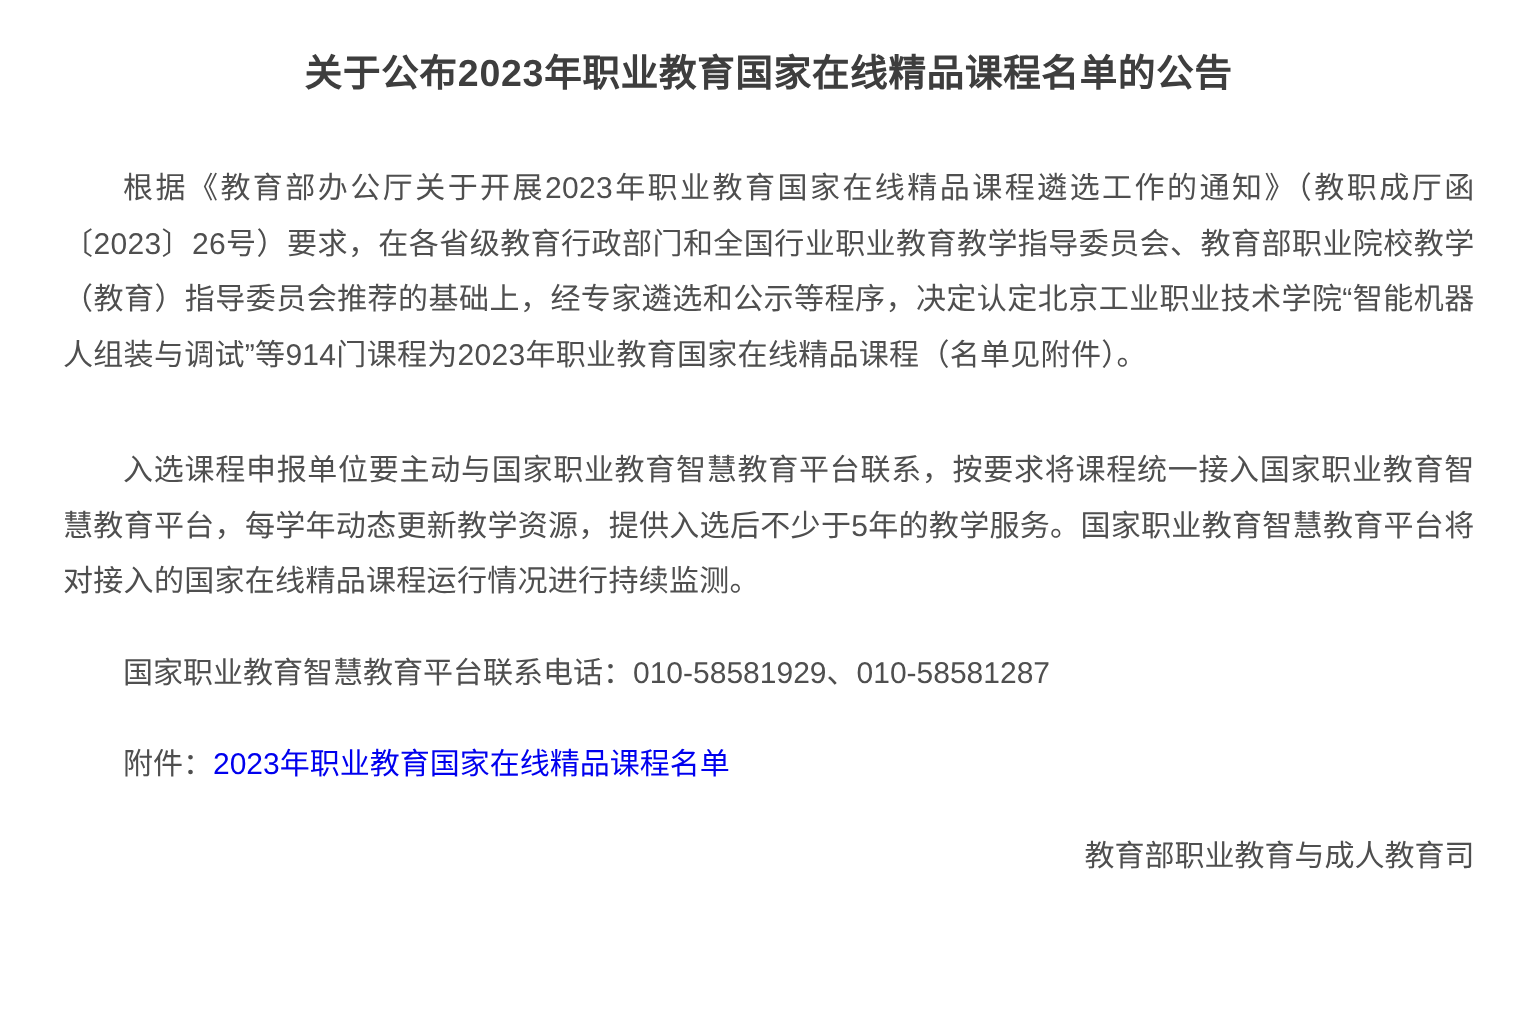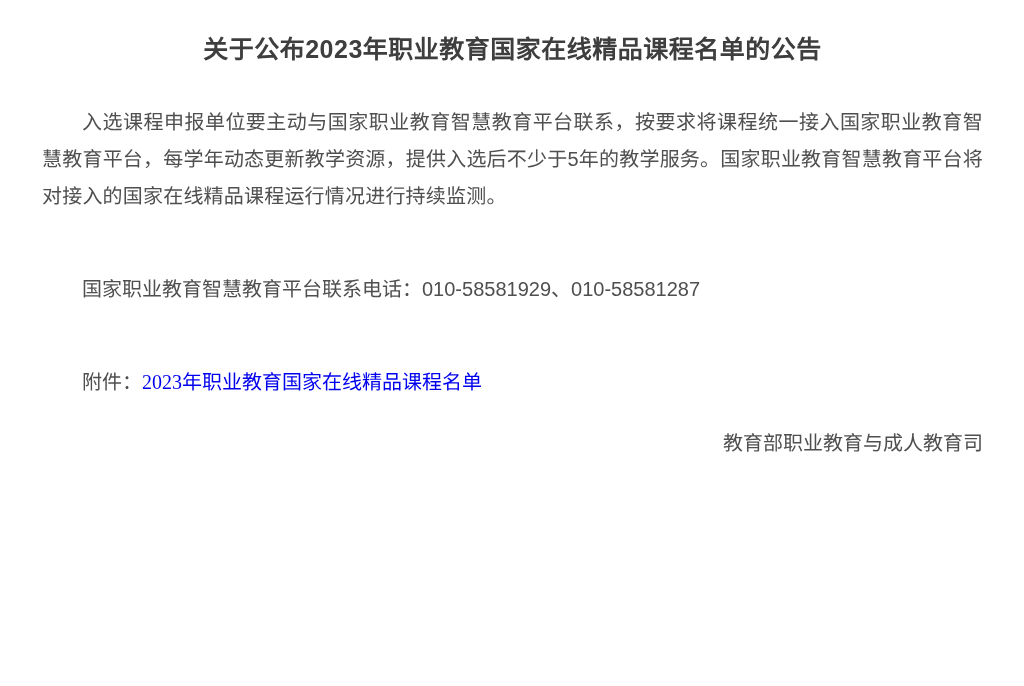--- a/index.html
+++ b/index.html
@@ -32,50 +32,50 @@
     line-height: 37px;
     color: #4f4f4f;
     text-align: justify;
     text-indent: 2em;
     letter-spacing: 0.2px;
   }
   .para.first {
     margin-top: 44px;
   }
   .info-line {
-    margin: 56px 0 0 0;
+    margin: 24px 0 0 0;
     font-size: 20px;
     line-height: 37px;
     color: #4f4f4f;
     text-indent: 2em;
   }
   .attachment-link {
     color: #0000ee;
     text-decoration: none;
     cursor: pointer;
-    font-family: Liberation Serif, serif;
   }
   .sig-line {
     margin: 24px 0 0 0;
     font-size: 20px;
     line-height: 37px;
     color: #4f4f4f;
     text-align: right;
   }
   .sig-line.date {
     margin-top: 37px;
   }
 </style>
 </head>
 <body>
 
 <main class="doc">
 
   <h1 class="doc-title">关于公布2023年职业教育国家在线精品课程名单的公告</h1>
 
+  <p class="para first">根据《教育部办公厅关于开展2023年职业教育国家在线精品课程遴选工作的通知》（教职成厅函〔2023〕26号）要求，在各省级教育行政部门和全国行业职业教育教学指导委员会、教育部职业院校教学（教育）指导委员会推荐的基础上，经专家遴选和公示等程序，决定认定北京工业职业技术学院“智能机器人组装与调试”等914门课程为2023年职业教育国家在线精品课程（名单见附件）。</p>
 
   <p class="para">入选课程申报单位要主动与国家职业教育智慧教育平台联系，按要求将课程统一接入国家职业教育智慧教育平台，每学年动态更新教学资源，提供入选后不少于5年的教学服务。国家职业教育智慧教育平台将对接入的国家在线精品课程运行情况进行持续监测。</p>
 
   <p class="info-line"><span>国家职业教育智慧教育平台联系电话：</span><span>010-58581929、010-58581287</span></p>
 
   <p class="info-line"><span>附件：</span><a class="attachment-link" href="#">2023年职业教育国家在线精品课程名单</a></p>
 
   <p class="sig-line">教育部职业教育与成人教育司</p>
 
 

